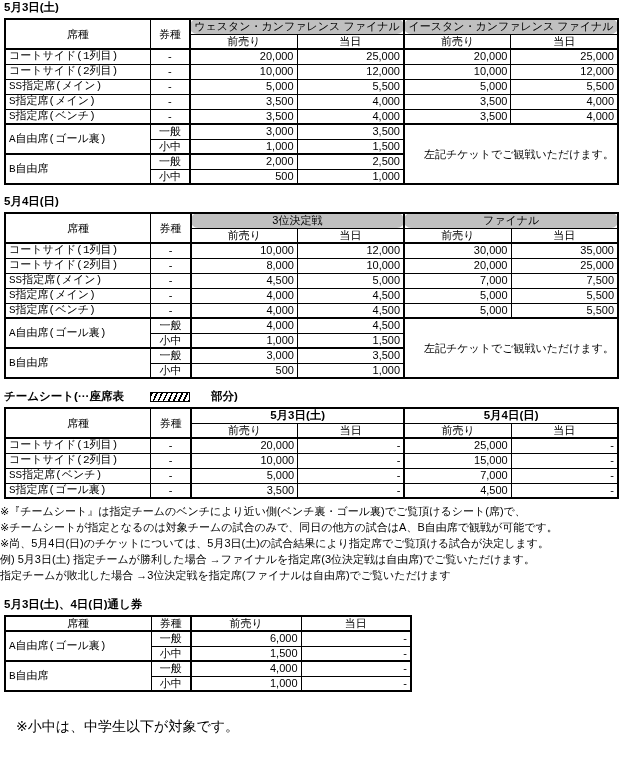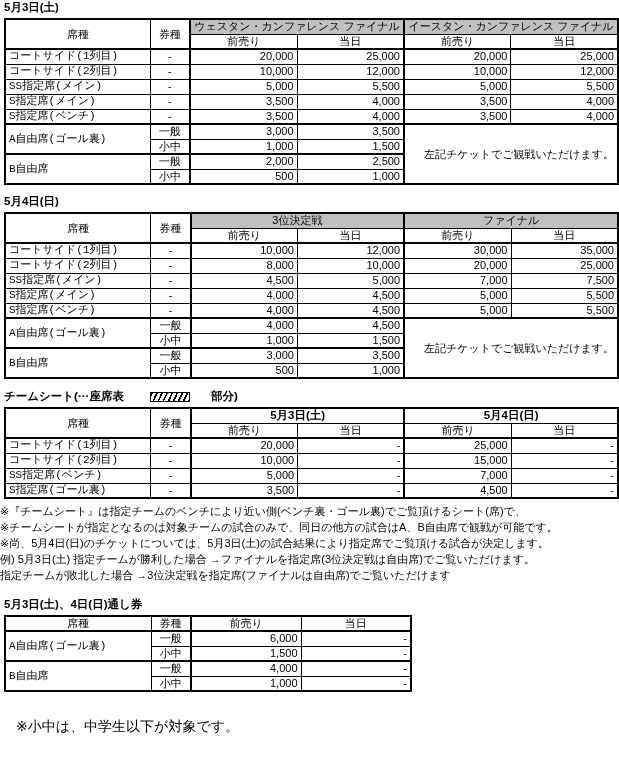--- a/index.html
+++ b/index.html
@@ -64,21 +64,21 @@
     padding: 0 3px;
     height: 15px;
     line-height: 13px;
     overflow: hidden;
     white-space: nowrap;
   }
   .hdr-gray { background: #c0c0c0; text-align: center; }
   .hdr-white { background: #ffffff; text-align: center; }
   .ctr { text-align: center; }
   .rgt { text-align: right; }
-  .thick-l { border-left: 2px solid #000 !important; }
+  .thick-l { border-left: 2px solid #000 !important; border-radius: 7px; }
   .thick-t { border-top: 2px solid #000 !important; }
   .seatname { text-align: left; padding-left: 3px; font-family: Liberation Mono, monospace; }
   .grp-top { border-top: 2px solid #000 !important; }
   .notecell { text-align: right; vertical-align: middle; }
   .notes {
     margin: 5px 0 0 0;
     padding: 0;
   }
   .notes p {
     margin: 0 8px 2px 0;

